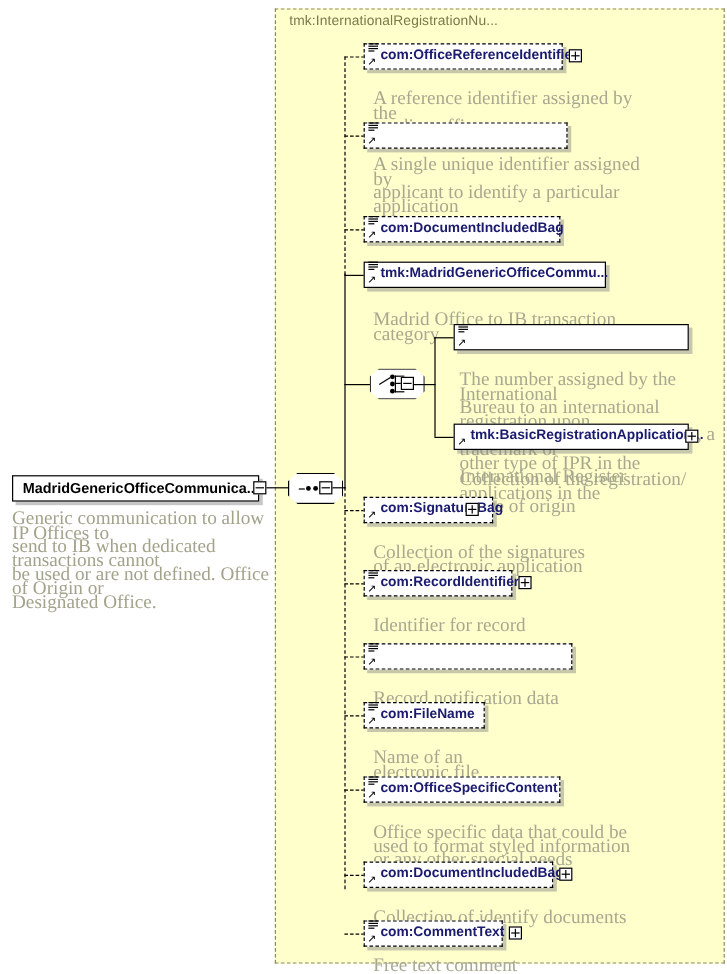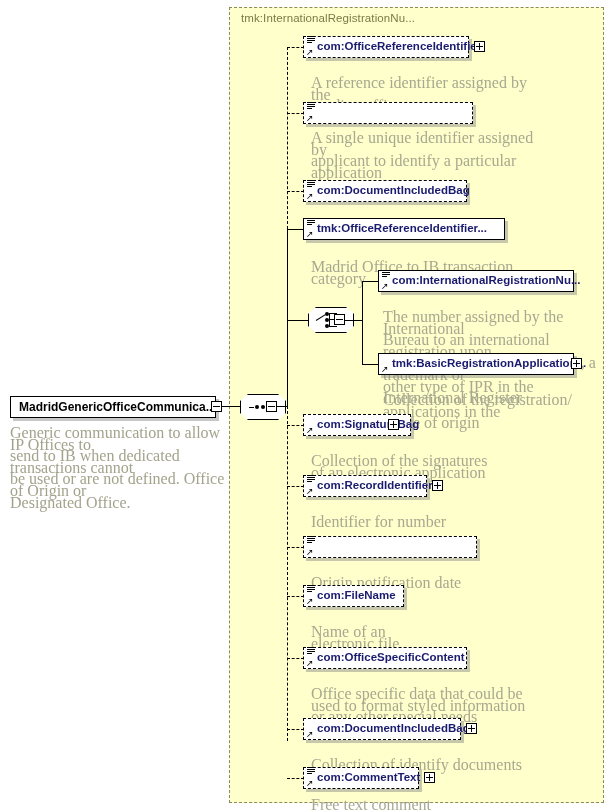--- a/index.html
+++ b/index.html
@@ -327,21 +327,21 @@
 
 <div class="ln h" style="left:287px; top:229px; width:17px;"></div>
 <div class="el-box" style="left:303px; top:218px; width:202px;">
   <span class="glyph-lines">
       <i></i>
       <i></i>
       <i></i>
       <i></i>
     </span>
   <span class="glyph-arrow">↗</span>
-  <span class="label">tmk:OfficeReferenceIdentifier...</span>
+  <span class="label">tmk:MadridGenericOfficeCommu...</span>
 </div>
 <div class="anno" style="left:311px; top:246px; width:250px;">Madrid Office to IB transaction category</div>
 
 <div class="ln h" style="left:287px; top:320px; width:23px;"></div>
 <div class="compositor" style="left:308px; top:307px;">
   <div class="shadow"></div>
   <div class="oct"></div>
   <div class="cho-mark">
     <span class="diag"></span>
     <span class="stub s1"></span>
@@ -359,21 +359,20 @@
 
 <div class="ln h" style="left:362px; top:281px; width:17px;"></div>
 <div class="el-box" style="left:378px; top:270px; width:196px;">
   <span class="glyph-lines">
       <i></i>
       <i></i>
       <i></i>
       <i></i>
     </span>
   <span class="glyph-arrow">↗</span>
-  <span class="label">com:InternationalRegistrationNu...</span>
 </div>
 <div class="anno" style="left:383px; top:296px; width:220px;">The number assigned by the International
 Bureau to an international registration upon
 registering an industrial design, a trademark or
 other type of IPR in the International Register</div>
 
 <div class="ln h" style="left:362px; top:364px; width:17px;"></div>
 <div class="el-box" style="left:378px; top:353px; width:196px;">
   <span class="glyph-arrow">↗</span>
   <span class="label">tmk:BasicRegistrationApplication...</span>
@@ -396,33 +395,33 @@
   <span class="glyph-lines">
       <i></i>
       <i></i>
       <i></i>
       <i></i>
     </span>
   <span class="glyph-arrow">↗</span>
   <span class="label">com:RecordIdentifier</span>
 </div>
 <div class="pm-box plus" style="left:432px; top:480px;"></div>
-<div class="anno" style="left:311px; top:501px; width:230px;">Identifier for number</div>
+<div class="anno" style="left:311px; top:501px; width:230px;">Identifier for record</div>
 
 <div class="dln h" style="left:287px; top:547px; width:17px;"></div>
 <div class="el-box optional" style="left:303px; top:536px; width:174px;">
   <span class="glyph-lines">
       <i></i>
       <i></i>
       <i></i>
       <i></i>
     </span>
   <span class="glyph-arrow">↗</span>
 </div>
-<div class="anno" style="left:311px; top:562px; width:230px;">Origin notification date</div>
+<div class="anno" style="left:311px; top:562px; width:230px;">Record notification data</div>
 
 <div class="dln h" style="left:287px; top:596px; width:17px;"></div>
 <div class="el-box optional" style="left:303px; top:585px; width:101px;">
   <span class="glyph-lines">
       <i></i>
       <i></i>
       <i></i>
       <i></i>
     </span>
   <span class="glyph-arrow">↗</span>

